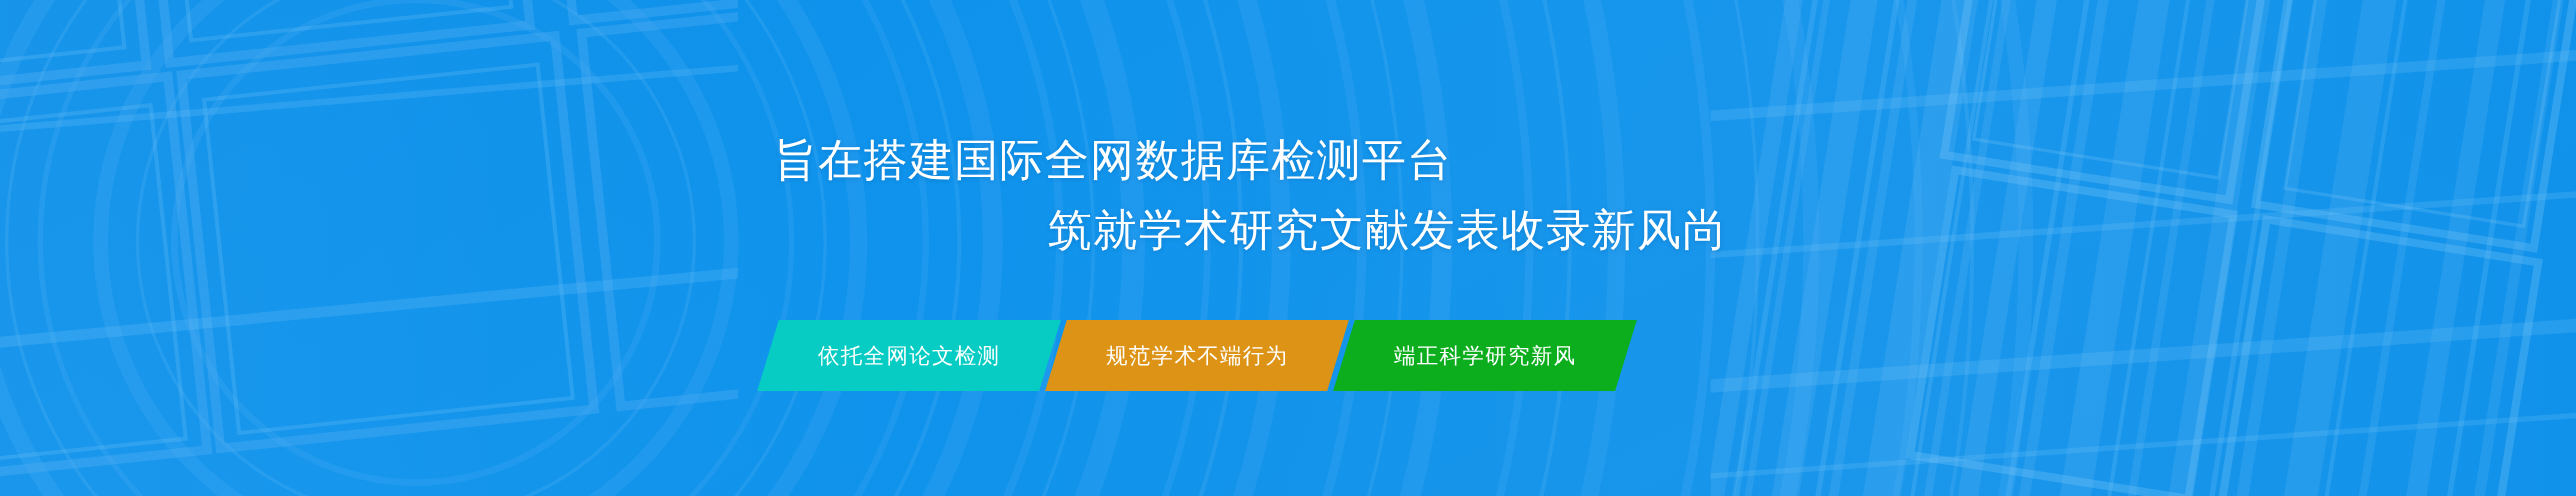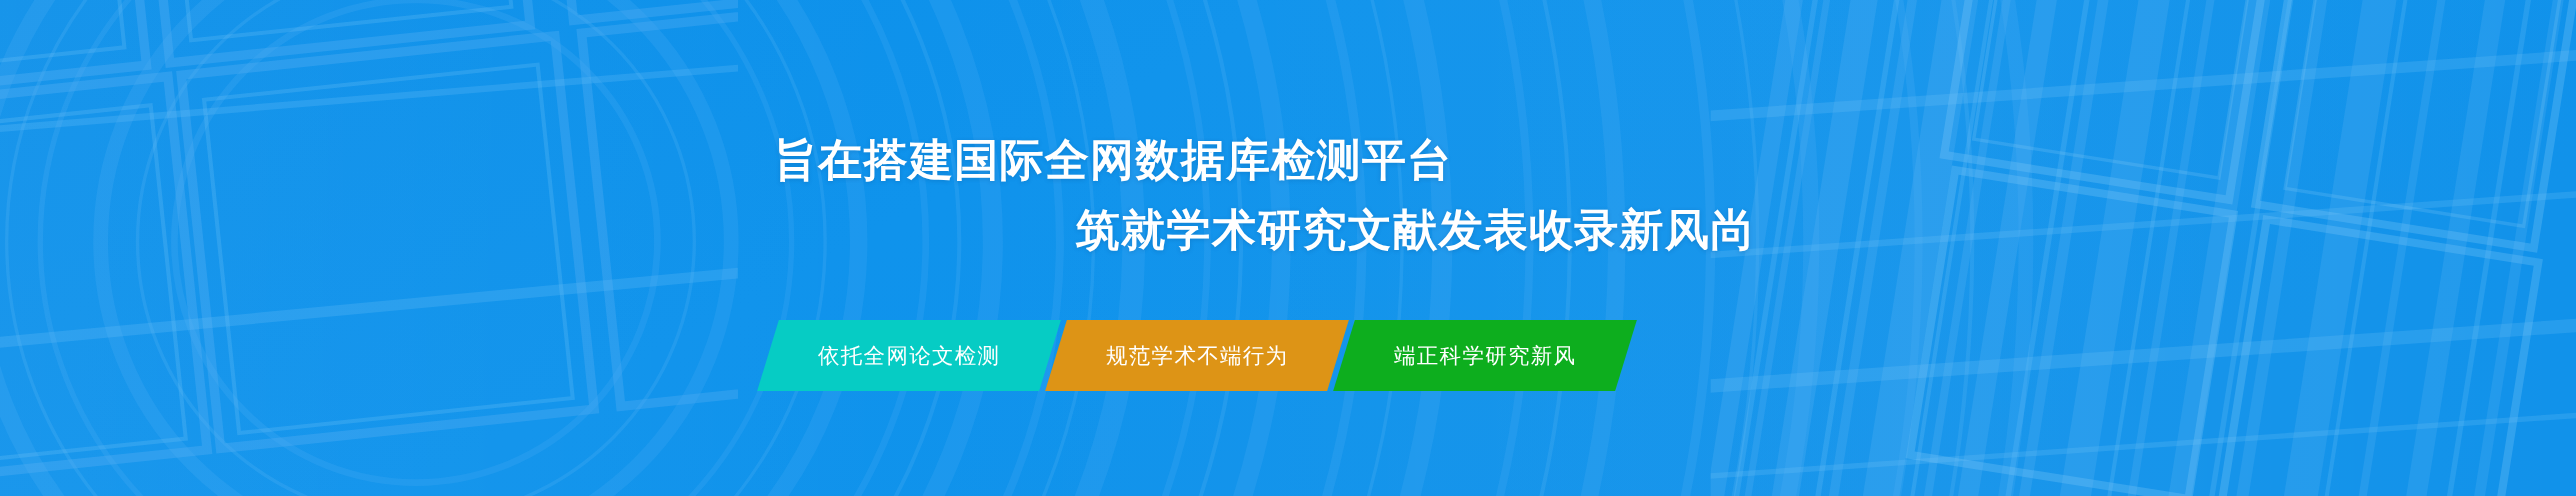--- a/index.html
+++ b/index.html
@@ -34,26 +34,26 @@
     inset: 0;
     z-index: 5;
   }
 
   .headline {
     position: absolute;
     color: #ffffff;
     font-size: 44px;
     line-height: 1;
     letter-spacing: 1.3px;
-    font-weight: 700;
+    font-weight: 400;
     white-space: nowrap;
     text-shadow: 0 1.3px 4px rgba(0, 60, 120, 0.22);
   }
   .headline-1 { left: 773px; top: 138px; }
-  .headline-2 { left: 1076px; top: 208px; }
+  .headline-2 { left: 1048px; top: 208px; }
 
   
   .badges {
     position: absolute;
     left: 768px;
     top: 320px;
     height: 71px;
     display: flex;
     align-items: stretch;
   }

